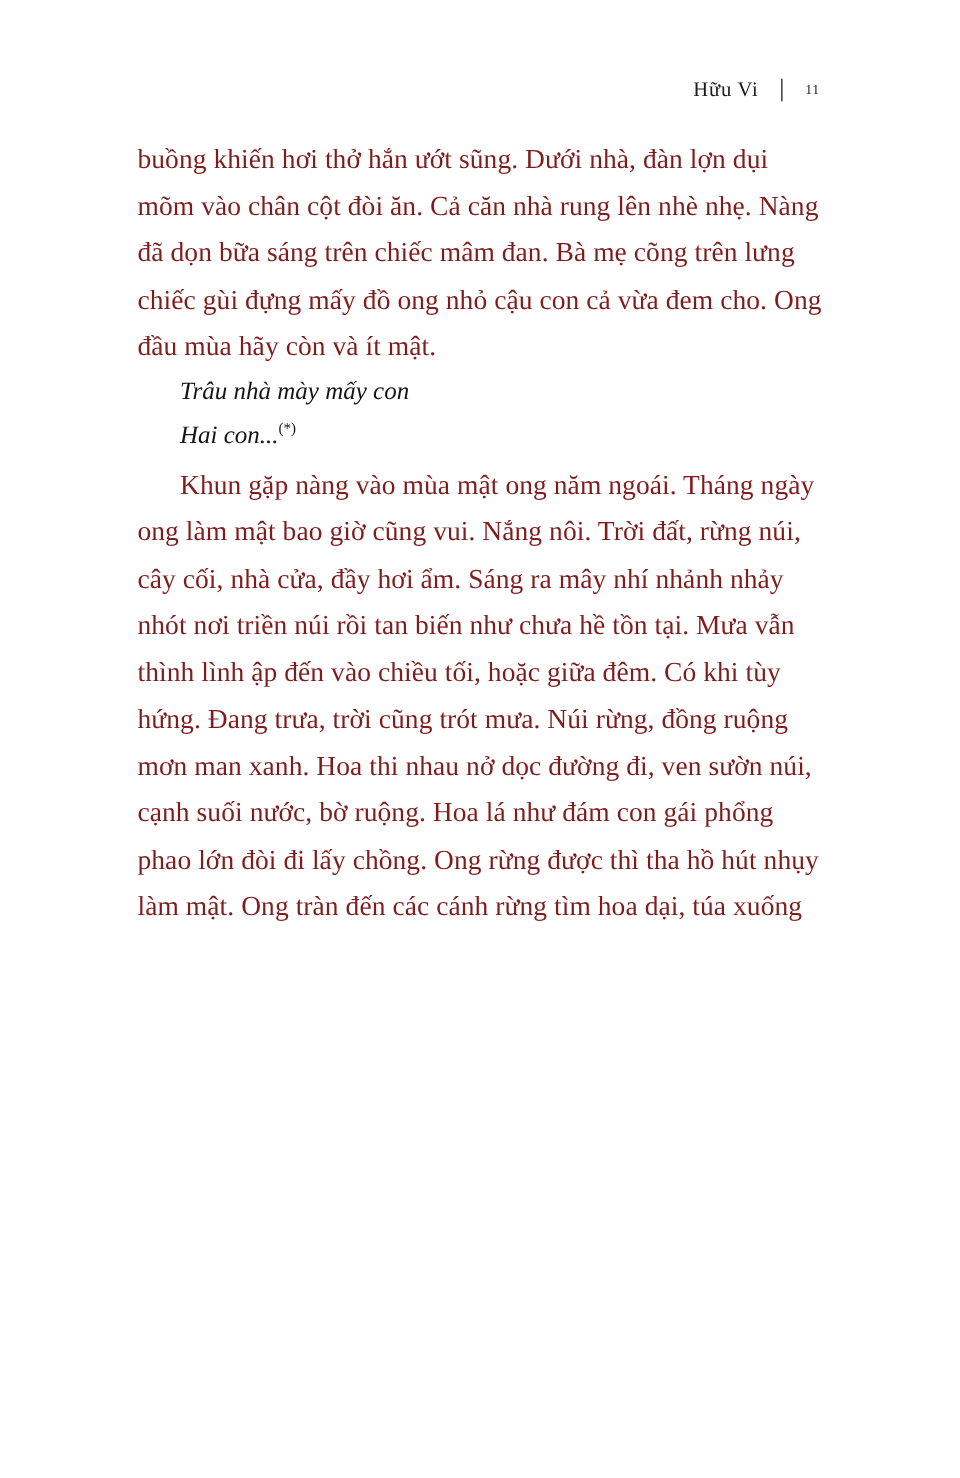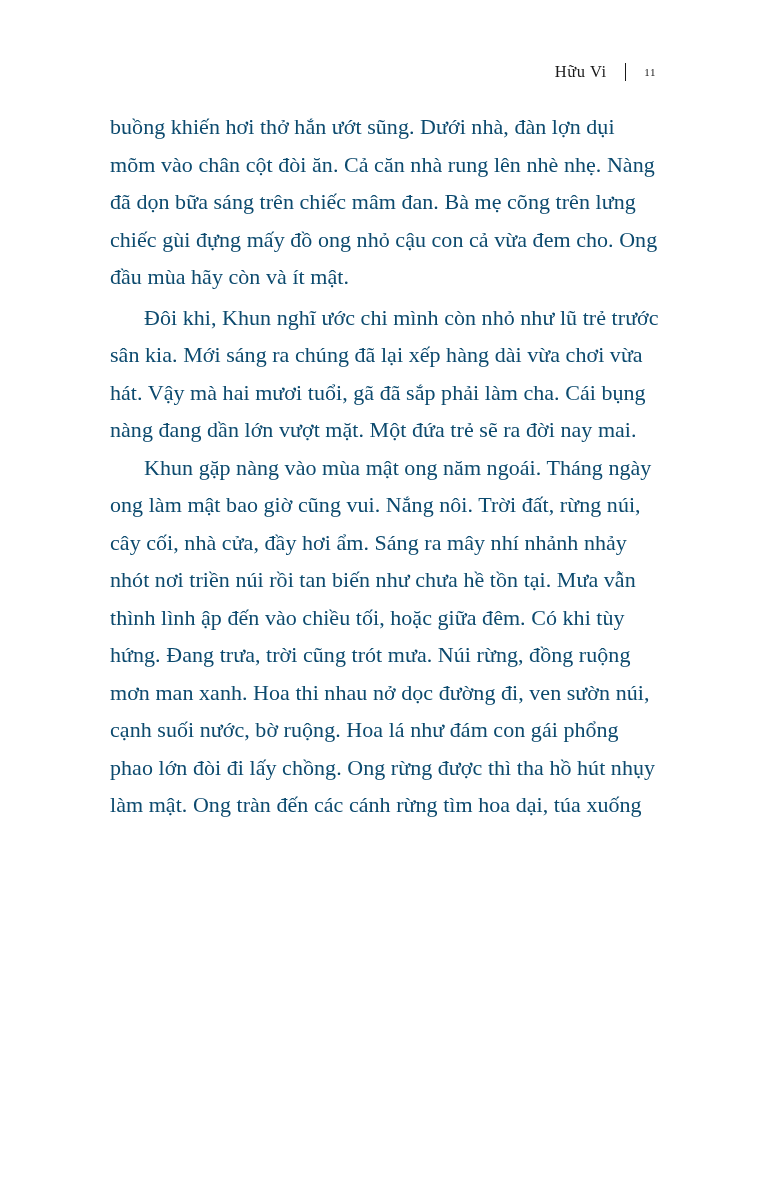--- a/index.html
+++ b/index.html
@@ -51,21 +51,21 @@
     position: absolute;
     top: 108px;
     left: 110px;
     width: 552px;
   }
   p.para {
     margin: 0;
     font-size: 22px;
     line-height: 37.5px;
     text-align: left;
-    color: #0c4a6e;
+    color: #7f1d1d;
     letter-spacing: 0.05px;
   }
   p.indent {
     text-indent: 34px;
   }
   .section-title {
     margin: 0;
     font-weight: bold;
     font-size: 22.5px;
     line-height: 37.5px;
@@ -101,21 +101,24 @@
     <span class="author">Hữu Vi</span>
     <span class="sep"></span>
     <span class="folio">11</span>
   </div>
 
   <div class="body">
 
     <p class="para">buồng khiến hơi thở hắn ướt sũng. Dưới nhà, đàn lợn dụi mõm vào chân cột đòi ăn. Cả căn nhà rung lên nhè nhẹ. Nàng đã dọn bữa sáng trên chiếc mâm đan. Bà mẹ cõng trên lưng chiếc gùi đựng mấy đồ ong nhỏ cậu con cả vừa đem cho. Ong đầu mùa hãy còn và ít mật.</p>
 
 
+    <div class="epigraph">
+      <span class="line">Trâu nhà mày mấy con</span>
+      <span class="line"><span>Hai con...</span><sup class="fn">(*)</sup></span>
+    </div>
 
     <div class="gap-small"></div>
 
-    <p class="para indent">Đôi khi, Khun nghĩ ước chi mình còn nhỏ như lũ trẻ trước sân kia. Mới sáng ra chúng đã lại xếp hàng dài vừa chơi vừa hát. Vậy mà hai mươi tuổi, gã đã sắp phải làm cha. Cái bụng nàng đang dần lớn vượt mặt. Một đứa trẻ sẽ ra đời nay mai.</p>
 
     <p class="para indent">Khun gặp nàng vào mùa mật ong năm ngoái. Tháng ngày ong làm mật bao giờ cũng vui. Nắng nôi. Trời đất, rừng núi, cây cối, nhà cửa, đầy hơi ẩm. Sáng ra mây nhí nhảnh nhảy nhót nơi triền núi rồi tan biến như chưa hề tồn tại. Mưa vẫn thình lình ập đến vào chiều tối, hoặc giữa đêm. Có khi tùy hứng. Đang trưa, trời cũng trót mưa. Núi rừng, đồng ruộng mơn man xanh. Hoa thi nhau nở dọc đường đi, ven sườn núi, cạnh suối nước, bờ ruộng. Hoa lá như đám con gái phổng phao lớn đòi đi lấy chồng. Ong rừng được thì tha hồ hút nhụy làm mật. Ong tràn đến các cánh rừng tìm hoa dại, túa xuống</p>
 
   </div>
 </div>
 
 </body></html>

